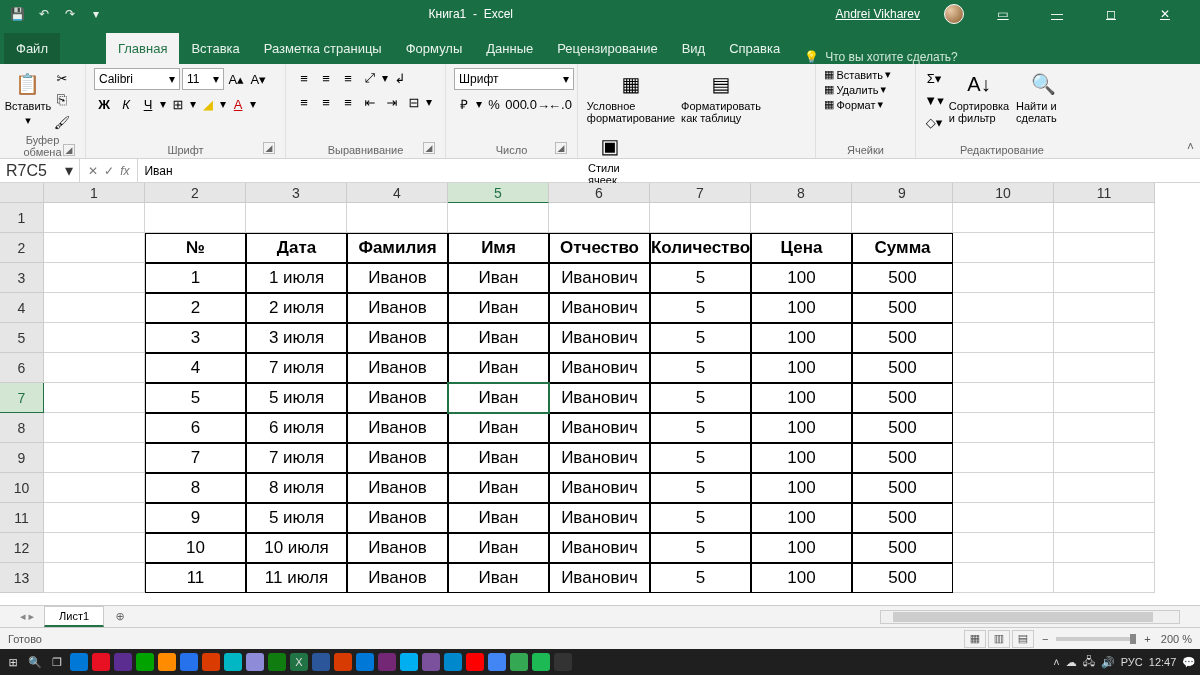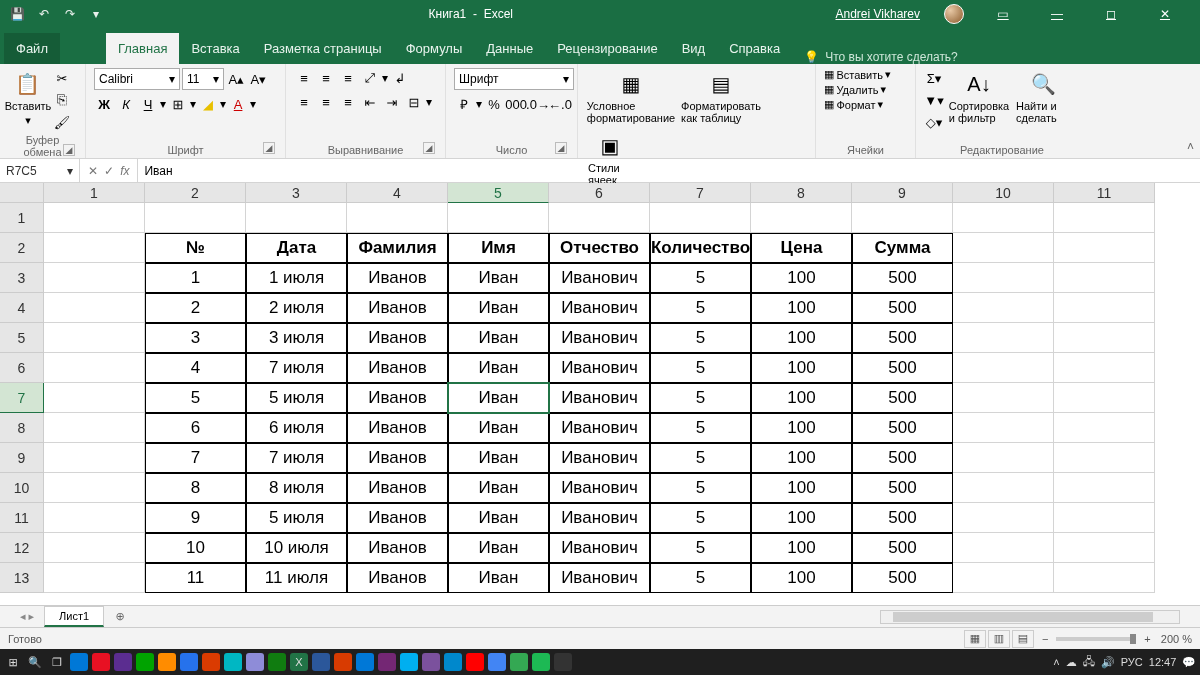--- a/index.html
+++ b/index.html
@@ -31,21 +31,21 @@
 .bigbtn { display: flex; flex-direction: column; align-items: center; justify-content: center; width: 40px; font-size: 11px; gap: 2px; cursor: pointer; padding: 2px;}
 .bigbtn .ico { width: 28px; height: 28px; display: flex; align-items: center; justify-content: center; font-size: 20px; }
 .smico { width: 20px; height: 20px; display: inline-flex; align-items: center; justify-content: center; border: 1px solid transparent; cursor: pointer; font-size: 13px; }
 .combo { height: 22px; border: 1px solid #ababab; background: #fff; font-size: 12px; padding: 0 4px; display: inline-flex; align-items: center; justify-content: space-between; }
 .row { display: flex; gap: 2px; align-items: center; }
 .col { display: flex; flex-direction: column; gap: 2px; }
 .ribbon-collapse { position: absolute; right: 6px; bottom: 4px; font-size: 12px; color: #666; }
 
 
 .fbar { height: 24px; border-bottom: 1px solid #d4d4d4; display: flex; align-items: stretch; background: #fff; }
-.namebox { width: 80px; border-right: 1px solid #d4d4d4; display: flex; align-items: center; padding: 0 6px; font-size: 12px; color: #333; justify-content: space-between; }
+.namebox { width: 80px; border-right: 1px solid #d4d4d4; display: flex; align-items: center; padding: 0 6px; font-size: 16px; color: #333; justify-content: space-between; }
 .fxbtns { display: flex; align-items: center; gap: 6px; padding: 0 8px; color: #777; border-right: 1px solid #d4d4d4; }
 .fxinput { flex: 1; display: flex; align-items: center; padding-left: 6px; font-size: 12px; }
 
 
 .grid-wrap { height: 422px; overflow: hidden; position: relative; }
 .grid { display: grid; grid-template-columns: 44px repeat(11, 101px); }
 .colhdr, .rowhdr, .corner { background: #e6e6e6; border-right: 1px solid #ccc; border-bottom: 1px solid #ccc; display: flex; align-items: center; justify-content: center; font-size: 14px; color: #333; }
 .corner { height: 20px; }
 .colhdr { height: 20px; }
 .rowhdr { height: 30px; }

